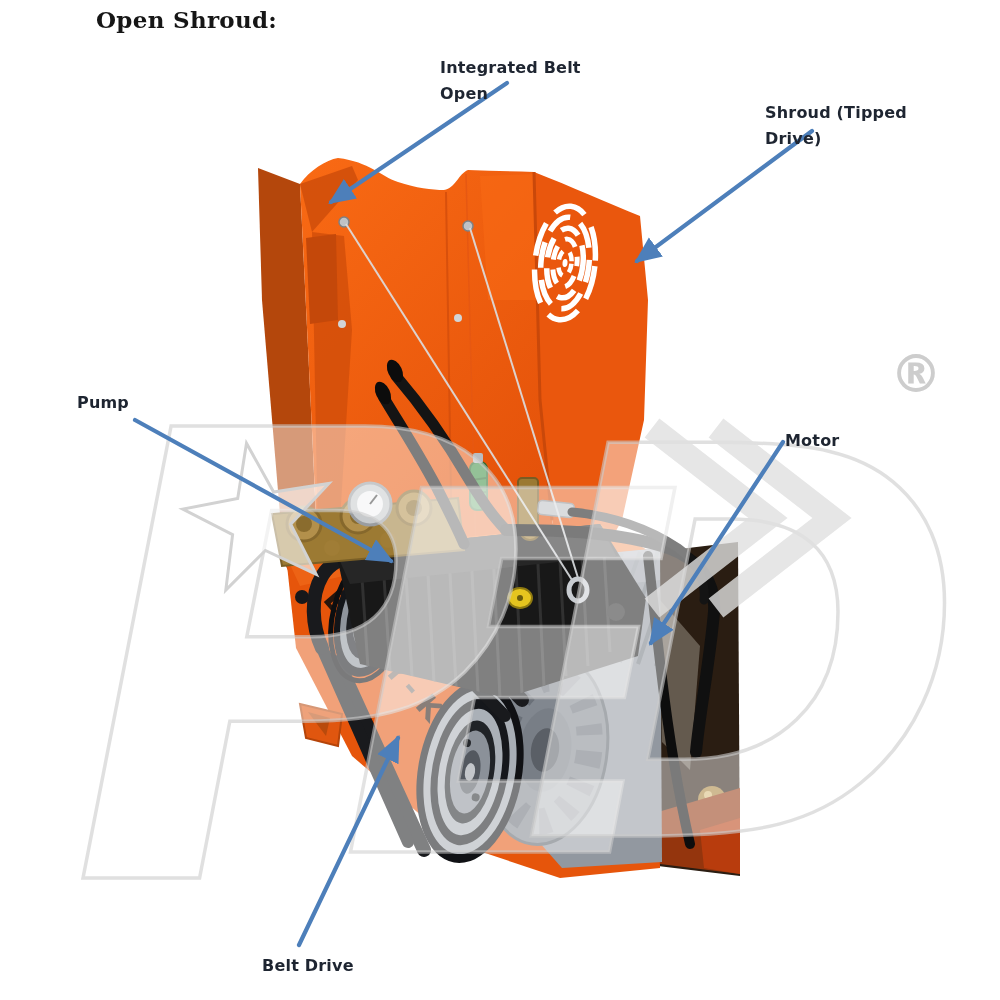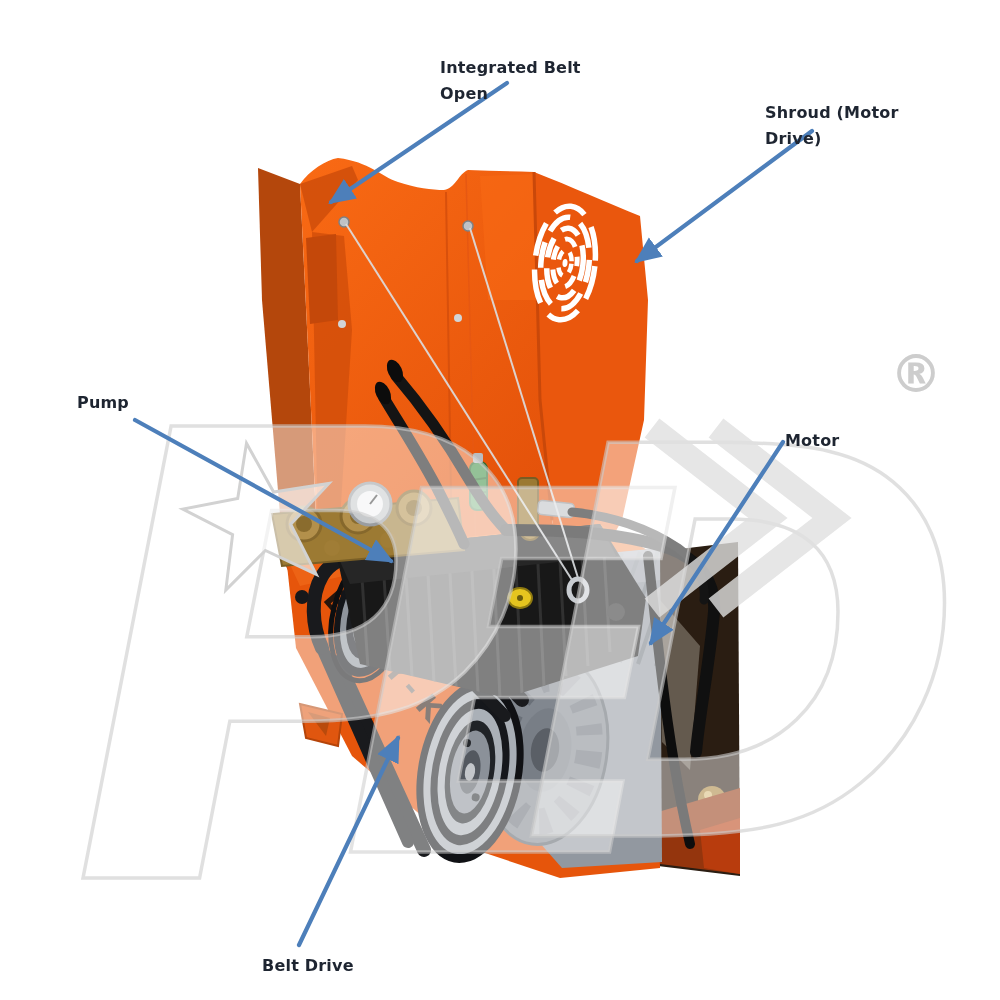--- a/index.html
+++ b/index.html
@@ -229,28 +229,29 @@
 
     <g stroke="#4d7fba" stroke-width="4.2" stroke-linecap="round">
       <line x1="507" y1="83" x2="331" y2="202" marker-end="url(#ah)"></line>
       <line x1="812" y1="131" x2="637" y2="261" marker-end="url(#ah)"></line>
       <line x1="135" y1="420" x2="391" y2="561" marker-end="url(#ah)"></line>
       <line x1="783" y1="442" x2="651" y2="643" marker-end="url(#ah)"></line>
       <line x1="299" y1="945" x2="398" y2="738" marker-end="url(#ah)"></line>
     </g>
   </svg>
 
+  <div id="lbl-heading">Open Shroud:</div>
 
   <div class="label" id="lbl-belt-guard">
     <span>Integrated Belt</span><br>
     <span>Open</span>
   </div>
 
   <div class="label" id="lbl-shroud">
-    <span>Shroud (Motor</span><br>
+    <span>Shroud (Tipped</span><br>
     <span>Drive)</span>
   </div>
 
   <div class="label" id="lbl-pump">Pump</div>
   <div class="label" id="lbl-motor">Motor</div>
   <div class="label" id="lbl-belt-drive">Belt Drive</div>
 
 </div>
 
 </body></html>

